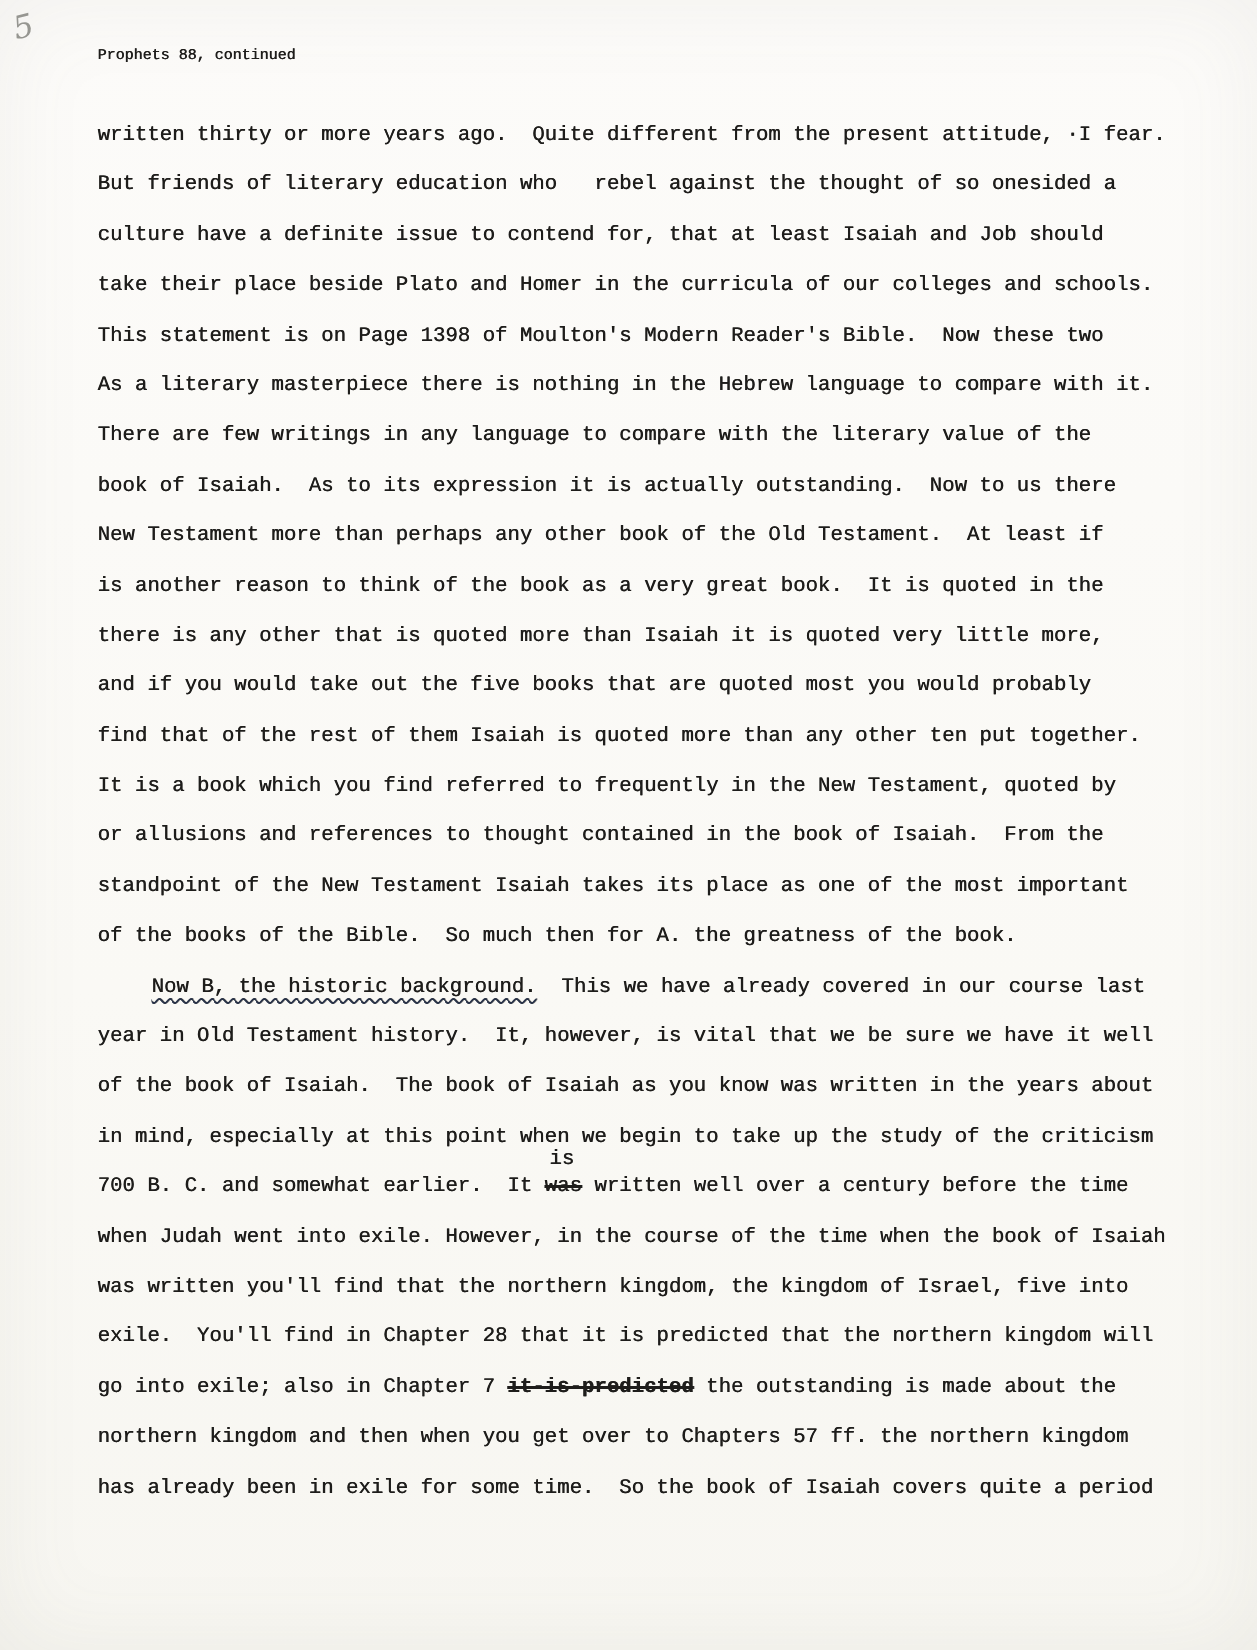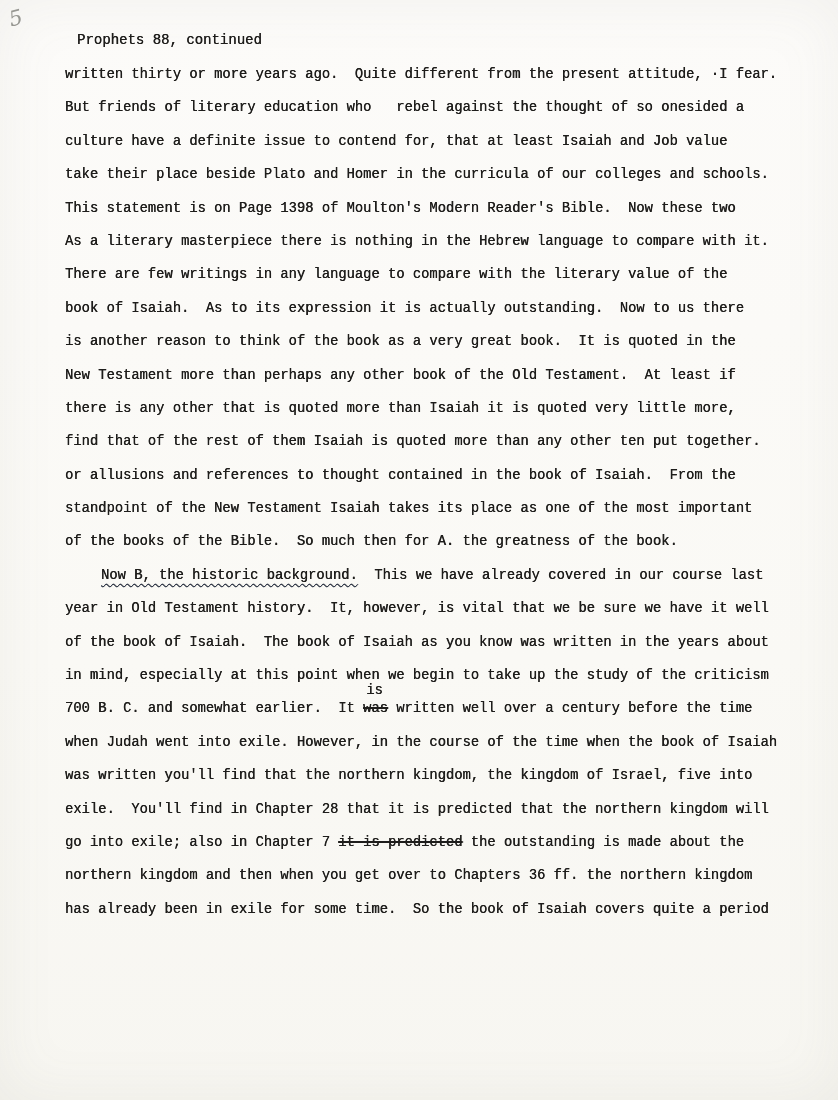--- a/index.html
+++ b/index.html
@@ -28,50 +28,49 @@
     font-family: "DejaVu Serif", serif;
     font-style: italic;
     font-size: 21px;
     color: #969691;
     transform: rotate(-14deg);
   }
   .header {
     position: absolute;
     left: 65px;
     top: 32px;
-    font-size: 14px;
+    font-size: 10px;
     white-space: pre;
     text-shadow: 0.3px 0 0 currentColor;
-    margin-left: 12px;
   }
   .body-text {
     position: absolute;
     left: 65px;
-    top: 58px;
+    top: 74px;
     width: 758px;
   }
   .line {
     height: 33.4px;
     line-height: 33.4px;
     font-size: 13.8px;
     white-space: pre;
     text-shadow: 0.3px 0 0 currentColor;
   }
   .line.indent { padding-left: 36px; }
   .underline {
     text-decoration: underline;
     text-decoration-style: wavy;
     text-decoration-color: var(--underline-ink);
     text-decoration-thickness: 1.3px;
     text-underline-offset: 4px;
   }
   .strike {
     text-decoration: line-through;
     text-decoration-thickness: 1.6px;
-    font-weight: normal;
+    font-weight: bold;
   }
   .strike-above {
     position: relative;
     text-decoration: line-through;
     text-decoration-thickness: 1.5px;
   }
   .strike-above .above {
     position: absolute;
     top: -17px;
     left: 46%;
@@ -82,38 +81,40 @@
 </style>
 </head>
 <body>
 
 <div class="page">
   <div class="corner-mark">5</div>
   <div class="header">Prophets 88, continued</div>
   <div class="body-text">
       <div class="line"><span>written thirty or more years ago.  Quite different from the present attitude, ·I fear.</span></div>
       <div class="line"><span>But friends of literary education who   rebel against the thought of so onesided a</span></div>
-      <div class="line"><span>culture have a definite issue to contend for, that at least Isaiah and Job value</span></div>
+      <div class="line"><span>culture have a definite issue to contend for, that at least Isaiah and Job should</span></div>
       <div class="line"><span>take their place beside Plato and Homer in the curricula of our colleges and schools.</span></div>
       <div class="line"><span>This statement is on Page 1398 of Moulton's Modern Reader's Bible.  Now these two</span></div>
       <div class="line"><span>As a literary masterpiece there is nothing in the Hebrew language to compare with it.</span></div>
       <div class="line"><span>There are few writings in any language to compare with the literary value of the</span></div>
       <div class="line"><span>book of Isaiah.  As to its expression it is actually outstanding.  Now to us there</span></div>
+      <div class="line"><span>New Testament more than perhaps any other book of the Old Testament.  At least if</span></div>
       <div class="line"><span>is another reason to think of the book as a very great book.  It is quoted in the</span></div>
-      <div class="line"><span>New Testament more than perhaps any other book of the Old Testament.  At least if</span></div>
       <div class="line"><span>there is any other that is quoted more than Isaiah it is quoted very little more,</span></div>
+      <div class="line"><span>and if you would take out the five books that are quoted most you would probably</span></div>
       <div class="line"><span>find that of the rest of them Isaiah is quoted more than any other ten put together.</span></div>
+      <div class="line"><span>It is a book which you find referred to frequently in the New Testament, quoted by</span></div>
       <div class="line"><span>or allusions and references to thought contained in the book of Isaiah.  From the</span></div>
       <div class="line"><span>standpoint of the New Testament Isaiah takes its place as one of the most important</span></div>
       <div class="line"><span>of the books of the Bible.  So much then for A. the greatness of the book.</span></div>
       <div class="line indent"><span class="underline">Now B, the historic background.</span><span>  This we have already covered in our course last</span></div>
       <div class="line"><span>year in Old Testament history.  It, however, is vital that we be sure we have it well</span></div>
       <div class="line"><span>of the book of Isaiah.  The book of Isaiah as you know was written in the years about</span></div>
       <div class="line"><span>in mind, especially at this point when we begin to take up the study of the criticism</span></div>
       <div class="line"><span>700 B. C. and somewhat earlier.  It </span><span class="strike-above">was<span class="above">is</span></span><span> written well over a century before the time</span></div>
       <div class="line"><span>when Judah went into exile. However, in the course of the time when the book of Isaiah</span></div>
       <div class="line"><span>was written you'll find that the northern kingdom, the kingdom of Israel, five into</span></div>
       <div class="line"><span>exile.  You'll find in Chapter 28 that it is predicted that the northern kingdom will</span></div>
       <div class="line"><span>go into exile; also in Chapter 7 </span><span class="strike">it-is-predicted</span><span> the outstanding is made about the</span></div>
-      <div class="line"><span>northern kingdom and then when you get over to Chapters 36 ff. the northern kingdom</span></div>
+      <div class="line"><span>northern kingdom and then when you get over to Chapters 57 ff. the northern kingdom</span></div>
       <div class="line"><span>has already been in exile for some time.  So the book of Isaiah covers quite a period</span></div>
     </div>
 </div>
 
 </body></html>

